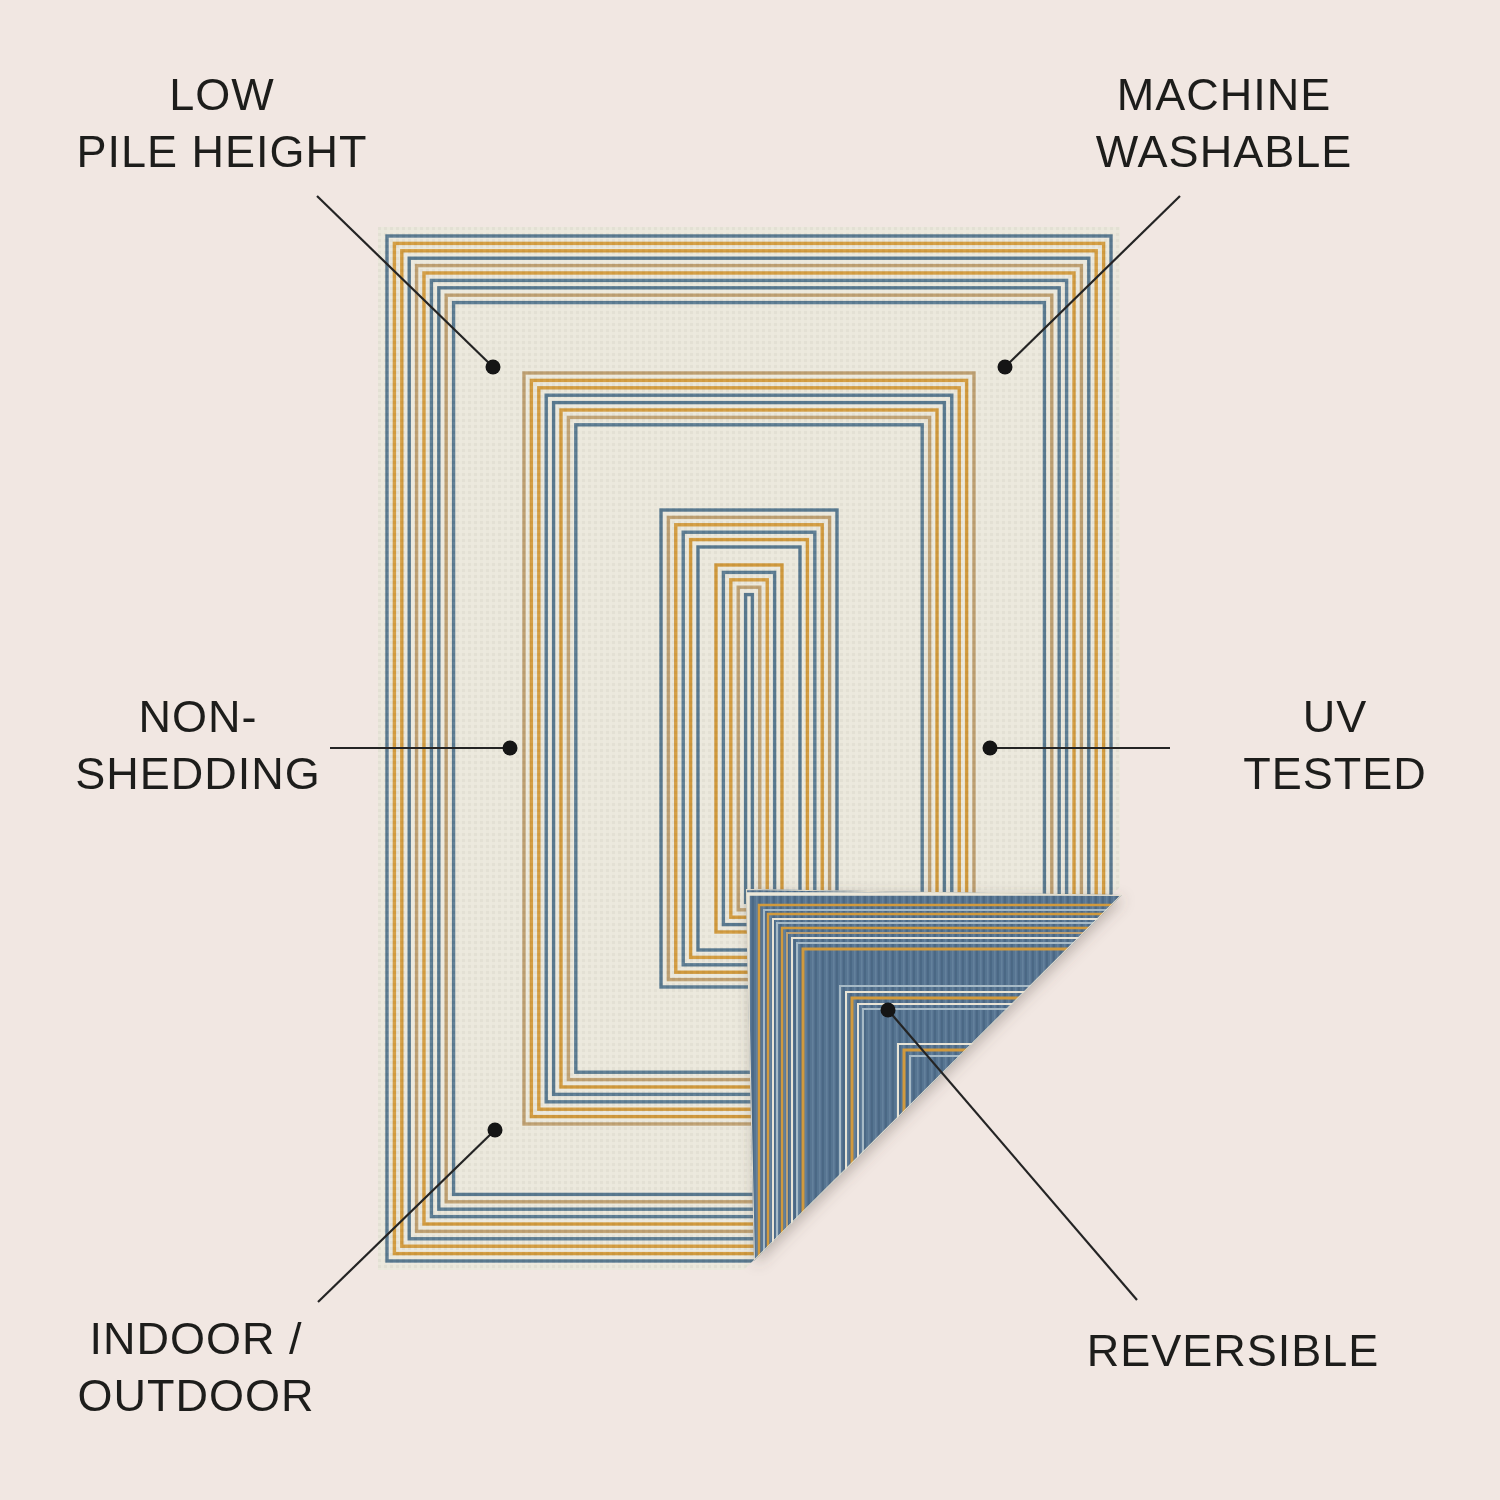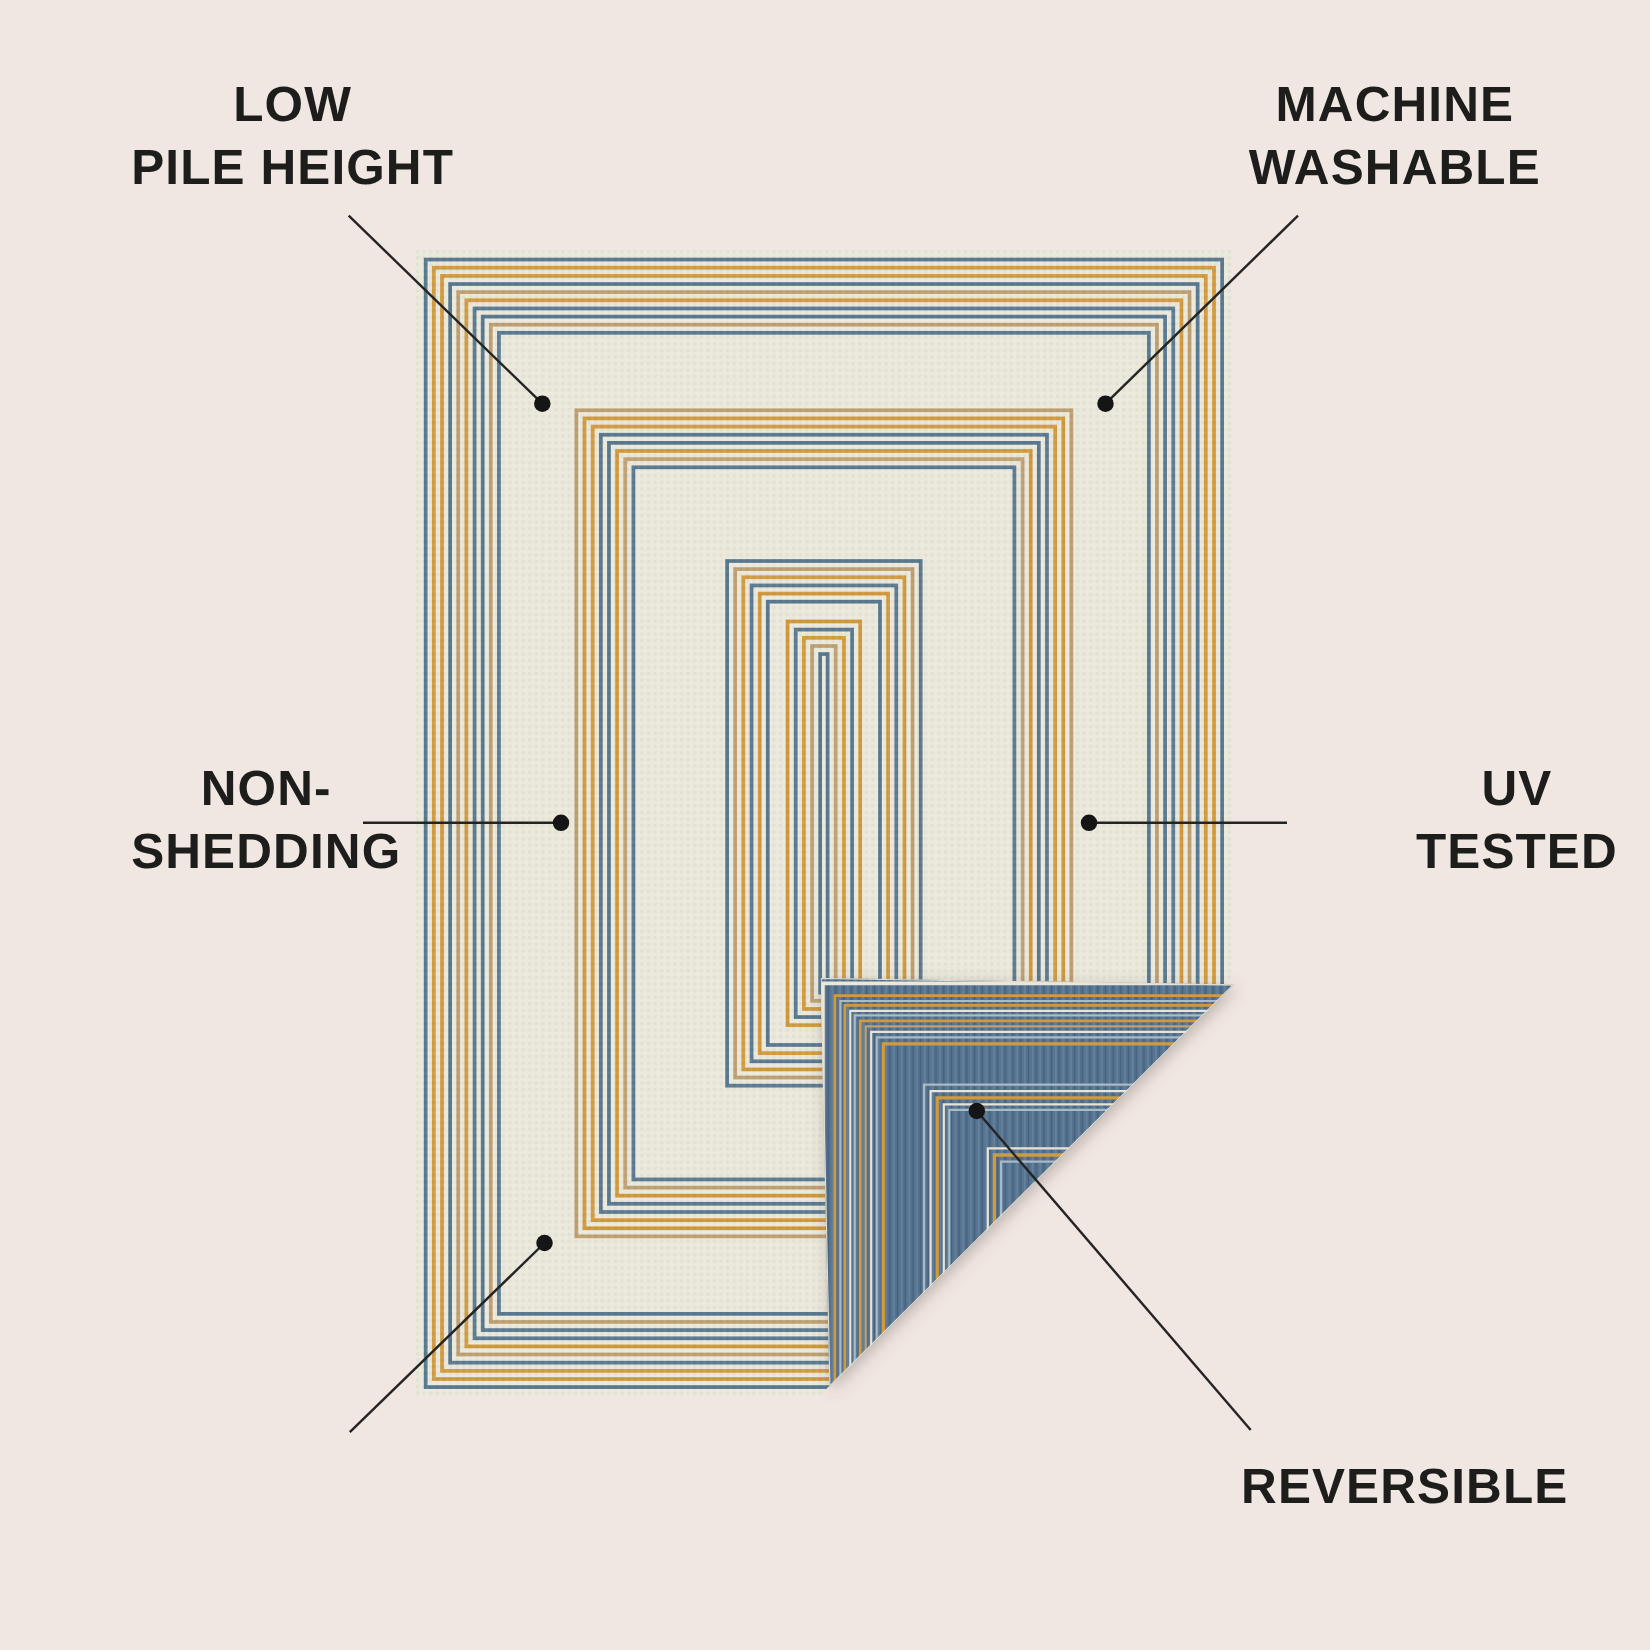--- a/index.html
+++ b/index.html
@@ -13,22 +13,21 @@
   .scene{position:absolute;inset:0;width:1500px;height:1500px;}
   .feature-label{
     position:absolute;
     transform:translateX(-50%);
     text-align:center;
     font-size:45px;
     line-height:57px;
     letter-spacing:1px;
     color:#1d1d1b;
     white-space:pre-line;
-    font-weight:700;
-    margin-left:44px;
+    font-weight:400;
   }
   #label-low-pile-height{left:222px;top:66px;}
   #label-machine-washable{left:1224px;top:66px;}
   #label-non-shedding{left:198px;top:688px;}
   #label-uv-tested{left:1335px;top:688px;}
   #label-indoor-outdoor{left:196px;top:1310px;}
   #label-reversible{left:1233px;top:1322px;}
 </style>
 </head>
 <body>
@@ -148,14 +147,16 @@
   </svg>
 
   <div class="feature-label" id="label-low-pile-height">LOW
 PILE HEIGHT</div>
   <div class="feature-label" id="label-machine-washable">MACHINE
 WASHABLE</div>
   <div class="feature-label" id="label-non-shedding">NON-
 SHEDDING</div>
   <div class="feature-label" id="label-uv-tested">UV
 TESTED</div>
+  <div class="feature-label" id="label-indoor-outdoor">INDOOR /
+OUTDOOR</div>
   <div class="feature-label" id="label-reversible">REVERSIBLE</div>
 </div>
 
 </body></html>

